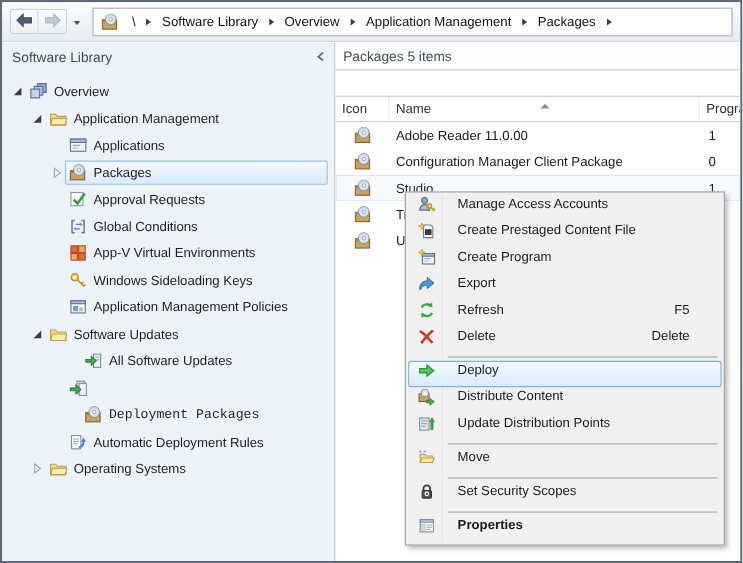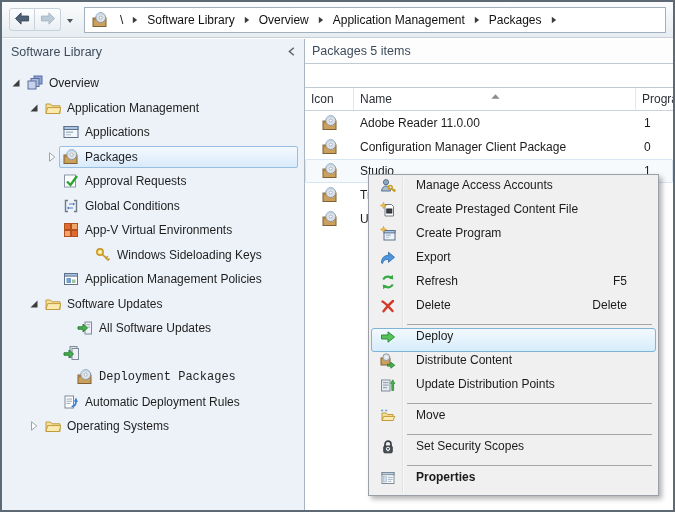--- a/index.html
+++ b/index.html
@@ -247,21 +247,21 @@
                     <rect x="1.5" y="1.5" width="6" height="6" fill="#e06b2d"></rect>
                     <rect x="8.5" y="1.5" width="6" height="6" fill="#f2a469"></rect>
                     <rect x="1.5" y="8.5" width="6" height="6" fill="#f2a469"></rect>
                     <rect x="8.5" y="8.5" width="6" height="6" fill="#e06b2d"></rect>
                   </g>
                 </svg>
               </span>
               <span class="tree-label">App-V Virtual Environments</span>
             </span>
           </div>
-          <div class="tree-row" style="padding-left: 26px; gap: 48px;">
+          <div class="tree-row" style="padding-left: 42px;">
             <span class="expander"></span>
             <span class="row-body">
               <span class="tree-icon">
                 <svg width="16" height="16" viewBox="0 0 16 16">
                   <circle cx="5" cy="5" r="3.2" fill="#f6d978" stroke="#c39420" stroke-width="1.4"></circle>
                   <circle cx="5" cy="5" r="1.1" fill="#fff"></circle>
                   <path d="M7.5 7.5 L13.5 13.5 M11 11 l1.8 -1.8 M13 13 l1.5 -1.5" stroke="#c39420" stroke-width="1.6" fill="none"></path>
                 </svg>
               </span>
               <span class="tree-label">Windows Sideloading Keys</span>

